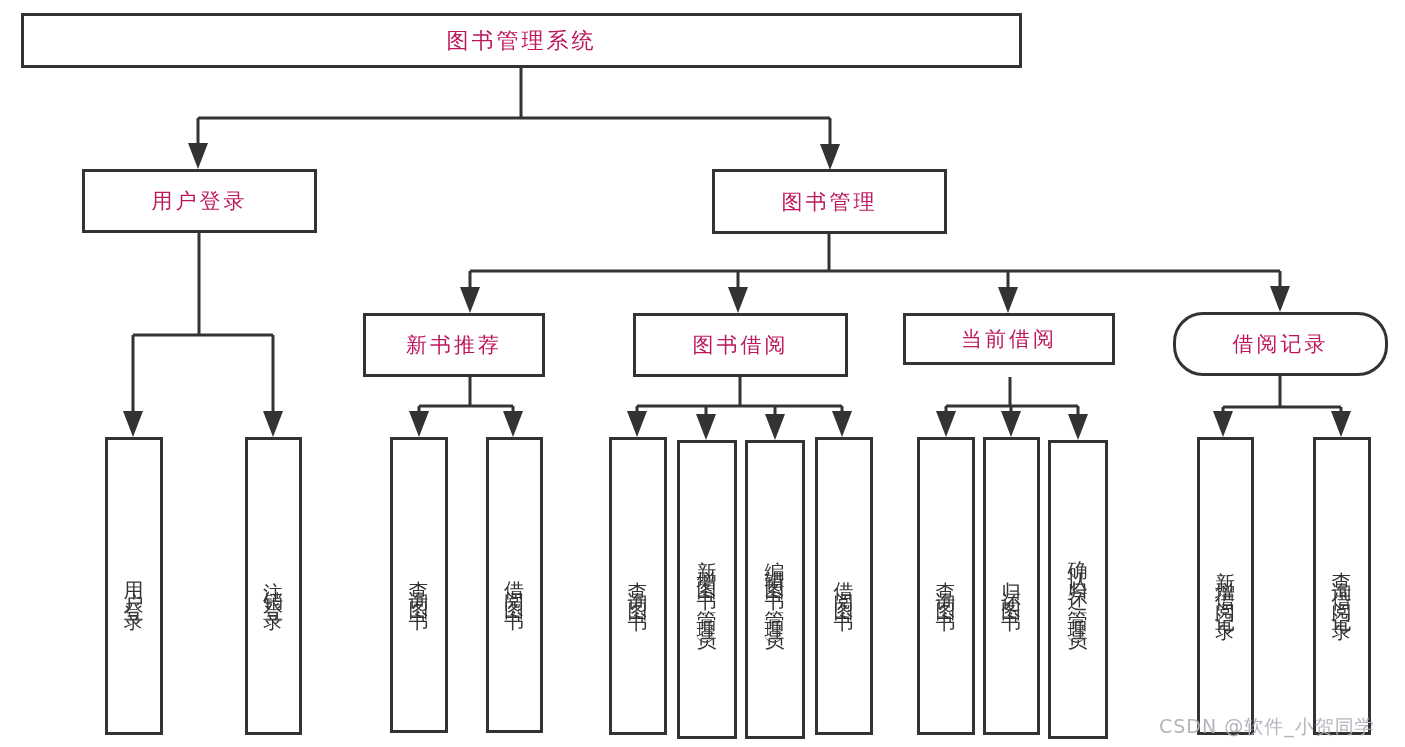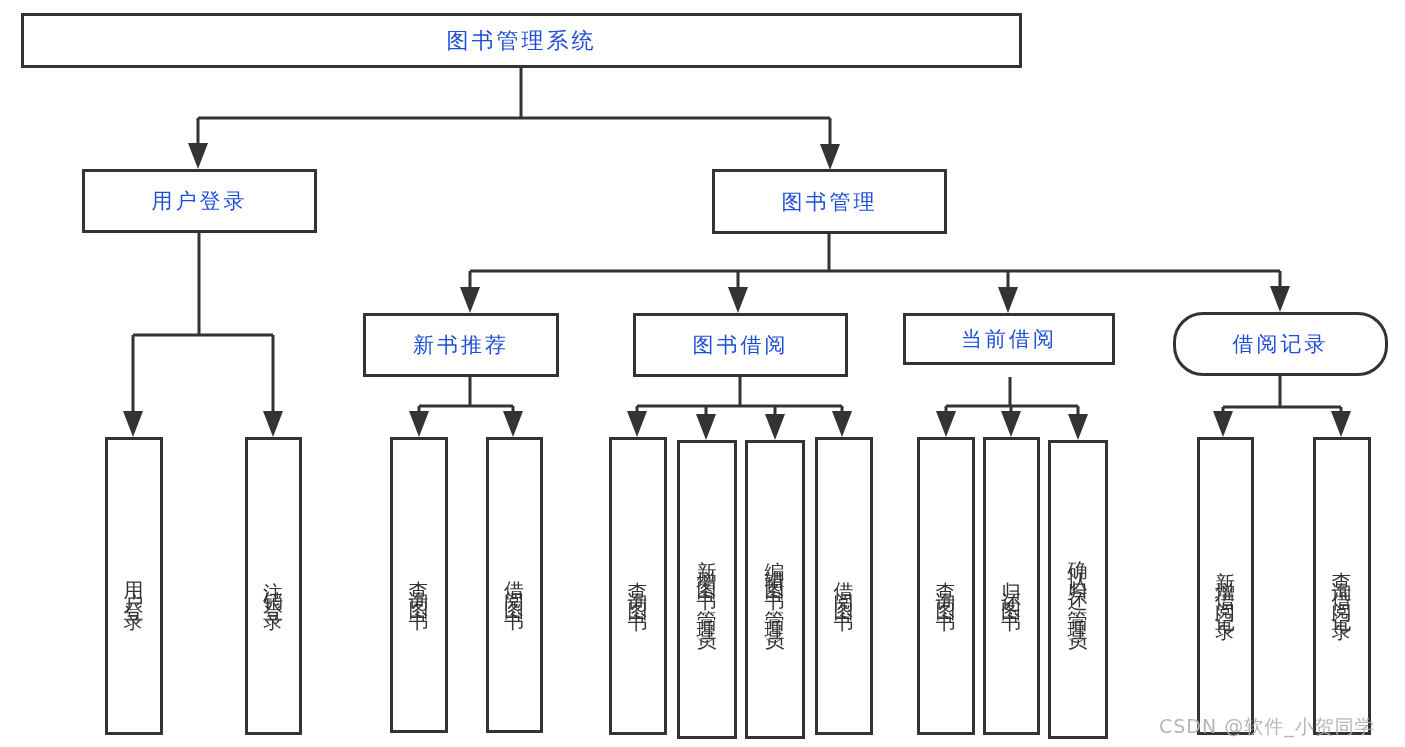--- a/index.html
+++ b/index.html
@@ -37,21 +37,21 @@
     border: 3px solid #333333;
     display: flex;
     align-items: center;
     justify-content: center;
     z-index: 2;
   }
   .hbox span {
     font-size: 21px;
     letter-spacing: 3px;
     white-space: nowrap;
-    color: #1d4ed8;
+    color: #be185d;
   }
   .rootbox span {
     font-size: 22px;
     letter-spacing: 3px;
   }
   .vbox span {
     writing-mode: vertical-rl;
     text-orientation: mixed;
     font-size: 20px;
     letter-spacing: 10px;
@@ -116,21 +116,21 @@
     <span>图书管理系统</span>
   </div>
 
   <div class="box hbox" style="left:82px; top:169px; width:235px; height:64px;">
     <span>用户登录</span>
   </div>
   <div class="box hbox" style="left:712px; top:169px; width:235px; height:65px;">
     <span>图书管理</span>
   </div>
 
-  <div class="box hbox" style="left:363px; top:313px; width:196px; height:64px;">
+  <div class="box hbox" style="left:363px; top:313px; width:182px; height:64px;">
     <span>新书推荐</span>
   </div>
   <div class="box hbox" style="left:633px; top:313px; width:215px; height:64px;">
     <span>图书借阅</span>
   </div>
   <div class="box hbox" style="left:903px; top:313px; width:212px; height:52px;">
     <span>当前借阅</span>
   </div>
   <div class="box hbox" style="left:1173px; top:312px; width:215px; height:64px;border-radius:30px;">
     <span>借阅记录</span>

